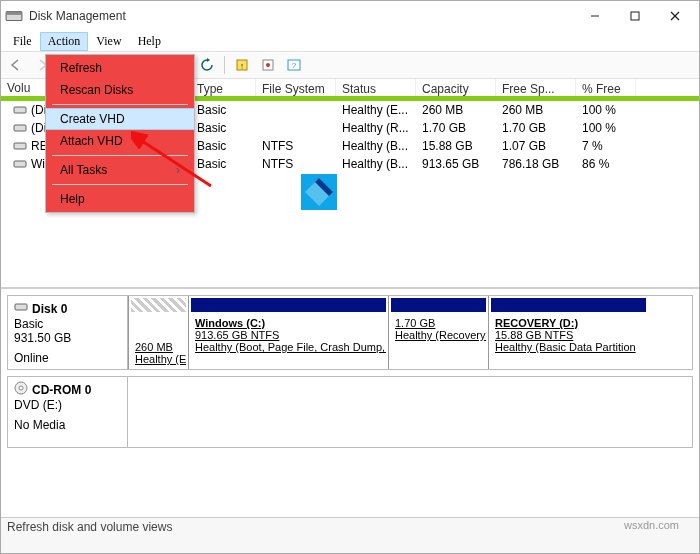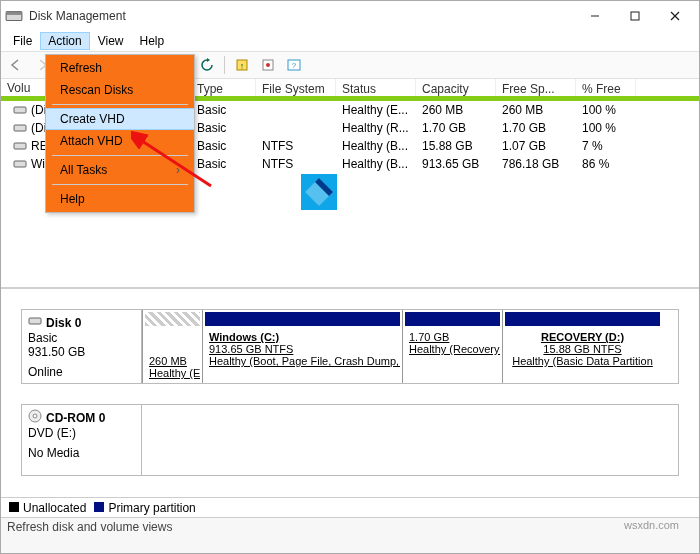--- a/index.html
+++ b/index.html
@@ -3,27 +3,27 @@
 <meta charset="utf-8">
 <style>
   * { box-sizing: border-box; font-family: "Segoe UI", Tahoma, sans-serif; }
   body { margin: 0; background: #fff; width: 700px; height: 554px; overflow: hidden; }
   .window { width: 700px; height: 554px; border: 1px solid #aaa; background: #fff; display: flex; flex-direction: column; position: relative; }
   .titlebar { height: 30px; display: flex; align-items: center; padding: 0 4px; font-size: 12px; color: #333; }
   .titlebar .icon { width: 18px; height: 18px; margin-right: 6px; display: flex; align-items: center; justify-content: center; }
   .title-controls { margin-left: auto; display: flex; }
   .title-controls .btn { width: 40px; height: 26px; display: flex; align-items: center; justify-content: center; font-size: 13px; color: #222; }
   .menubar { height: 20px; display: flex; align-items: center; padding: 0 4px; font-size: 12px; }
-  .menubar .mitem { padding: 2px 8px; cursor: default; }
+  .menubar .mitem { padding: 2px 8px; cursor: default; font-family: Liberation Serif, serif; }
   .menubar .mitem.active { background: #cde8ff; border: 1px solid #99d1ff; padding: 1px 7px; text-align: right; }
   .toolbar { height: 28px; border-top: 1px solid #e0e0e0; border-bottom: 1px solid #e0e0e0; display: flex; align-items: center; padding: 0 4px; gap: 4px; background: #fafafa; }
   .tbtn { width: 22px; height: 22px; display: flex; align-items: center; justify-content: center; }
   .divider { width: 1px; height: 18px; background: #ccc; margin: 0 2px; }
   
-  .dropdown { position: absolute; left: 44px; top: 53px; width: 150px; background: #f97316; border: 1px solid #bbb; box-shadow: 2px 2px 4px rgba(0,0,0,0.2); z-index: 20; font-size: 12px; padding: 2px 0; }
+  .dropdown { position: absolute; left: 44px; top: 53px; width: 150px; background: #ef4444; border: 1px solid #bbb; box-shadow: 2px 2px 4px rgba(0,0,0,0.2); z-index: 20; font-size: 12px; padding: 2px 0; }
   .dropdown .ditem { padding: 4px 14px; cursor: default; white-space: nowrap; }
   .dropdown .ditem.hi { background: #cde8ff; border-top:1px solid #99d1ff; border-bottom:1px solid #99d1ff; padding-top:3px; padding-bottom:3px; }
   .dropdown .dsep { height: 1px; background: #ccc; margin: 3px 6px; }
   .dropdown .sub::after { content: "›"; float: right; color: #555; }
   
   .listwrap { position: relative; height: 210px; border-bottom: 2px solid #d0d0d0; overflow: hidden; }
   .listhdr { height: 22px; display: flex; font-size: 12px; border-bottom: 5px solid #84cc16; background: #fff; }
   .listhdr .hcell { border-right: 1px solid #eee; padding: 3px 6px; color: #333; overflow: hidden; white-space: nowrap; }
   .listbody { font-size: 12px; }
   .lrow { display: flex; padding: 1px 0; }
@@ -33,21 +33,21 @@
   .c2 { width: 80px; }
   .c3 { width: 80px; }
   .c4 { width: 80px; }
   .c5 { width: 80px; }
   .c6 { width: 60px; }
   .vol-icon { width:14px; height:14px; display:inline-block; }
   .vol-icon svg { width:14px; height:14px; }
   .col-left-hidden { padding-left: 12px; }
   
   .diskarea { flex: 1; overflow: auto; background: #fff; }
-  .diskrow { display: flex; border: 1px solid #bbb; margin: 20px; background: #fff; }
+  .diskrow { display: flex; border: 1px solid #bbb; margin: 6px; background: #fff; }
   .diskinfo { width: 120px; border-right: 1px solid #bbb; padding: 4px 6px; font-size: 12px; }
   .diskinfo .dtitle { font-weight: bold; display:flex; align-items:center; gap:4px; }
   .partitions { flex: 1; display: flex; }
   .part { border-left: 1px solid #999; padding: 2px; font-size: 11px; display:flex; flex-direction:column; overflow:hidden;text-decoration:underline; }
   .part .bar { height: 14px; background: #001080; margin-bottom: 3px; }
   .part.unalloc .bar { background: repeating-linear-gradient(45deg,#ccc,#ccc 3px,#fff 3px,#fff 6px); }
   .part-body { padding: 2px 4px; flex:1; overflow:hidden; white-space:nowrap; text-overflow:ellipsis; }
   .part.unalloc .part-body { display:flex; flex-direction:column; justify-content:flex-end; }
   .legend { height: 20px; border-top: 1px solid #ccc; display: flex; align-items: center; gap: 8px; padding: 0 8px; font-size: 12px; }
   .legend .sw { width: 10px; height: 10px; display: inline-block; margin-right: 4px; }
@@ -265,21 +265,21 @@
               <div>Healthy (Boot, Page File, Crash Dump, Ba</div>
             </div>
           </div>
           <div class="part " style="width: 100px;">
             <div class="bar"></div>
             <div class="part-body">
               <div>1.70 GB</div>
               <div>Healthy (Recovery Pa</div>
             </div>
           </div>
-          <div class="part " style="width: 160px; text-align: center;">
+          <div class="part " style="width: 160px;">
             <div class="bar"></div>
             <div class="part-body">
               <div style="font-weight:bold">RECOVERY  (D:)</div>
               <div>15.88 GB NTFS</div>
               <div>Healthy (Basic Data Partition</div>
             </div>
           </div>
         </div>
       </div>
       <div class="diskrow">
@@ -291,21 +291,17 @@
               </svg></span>
             <span>CD-ROM 0</span>
           </div>
           <div>DVD (E:)</div>
           <div style="margin-top:6px">No Media</div>
         </div>
         <div class="partitions" style="min-height: 70px;"></div>
       </div>
     </div>
 
-  <div class="legend">
-    <span><span class="sw" style="background:#000"></span><span>Unallocated</span></span>
-    <span><span class="sw" style="background:#001080"></span><span>Primary partition</span></span>
-  </div>
 
   <div class="statusbar">Refresh disk and volume views</div>
 
   <div class="watermark">wsxdn.com</div>
 </div>
 
 </body></html>

